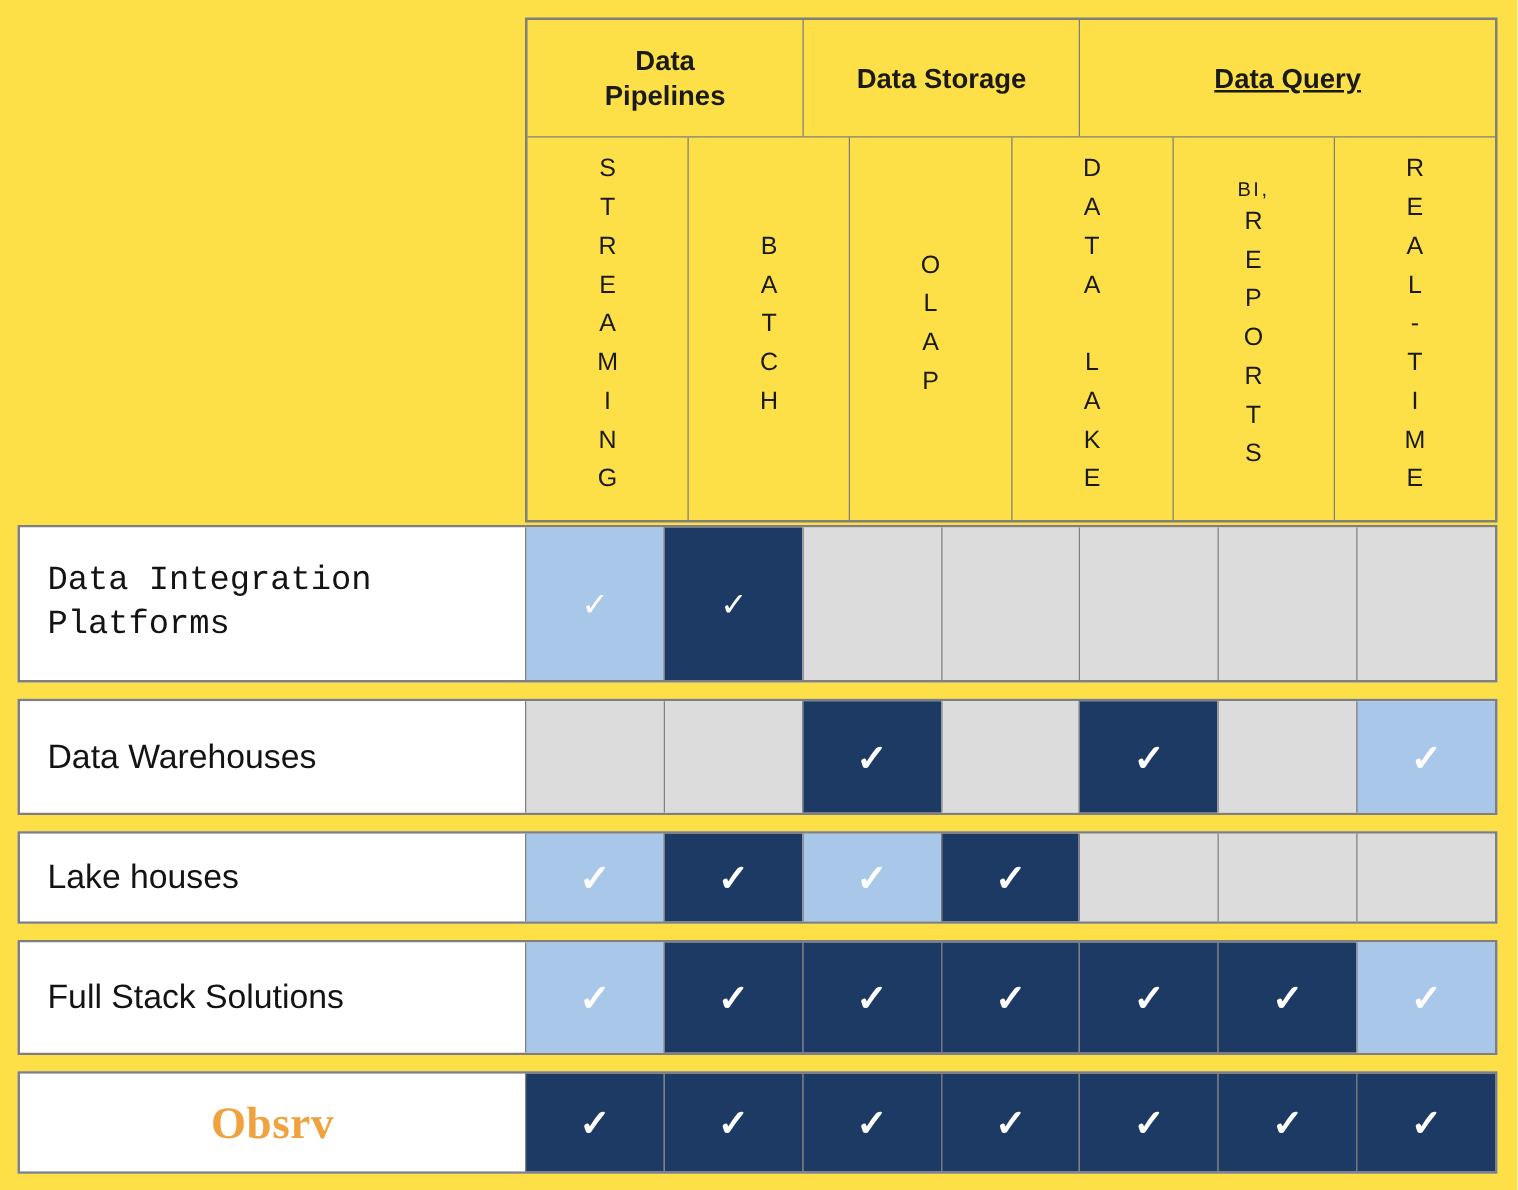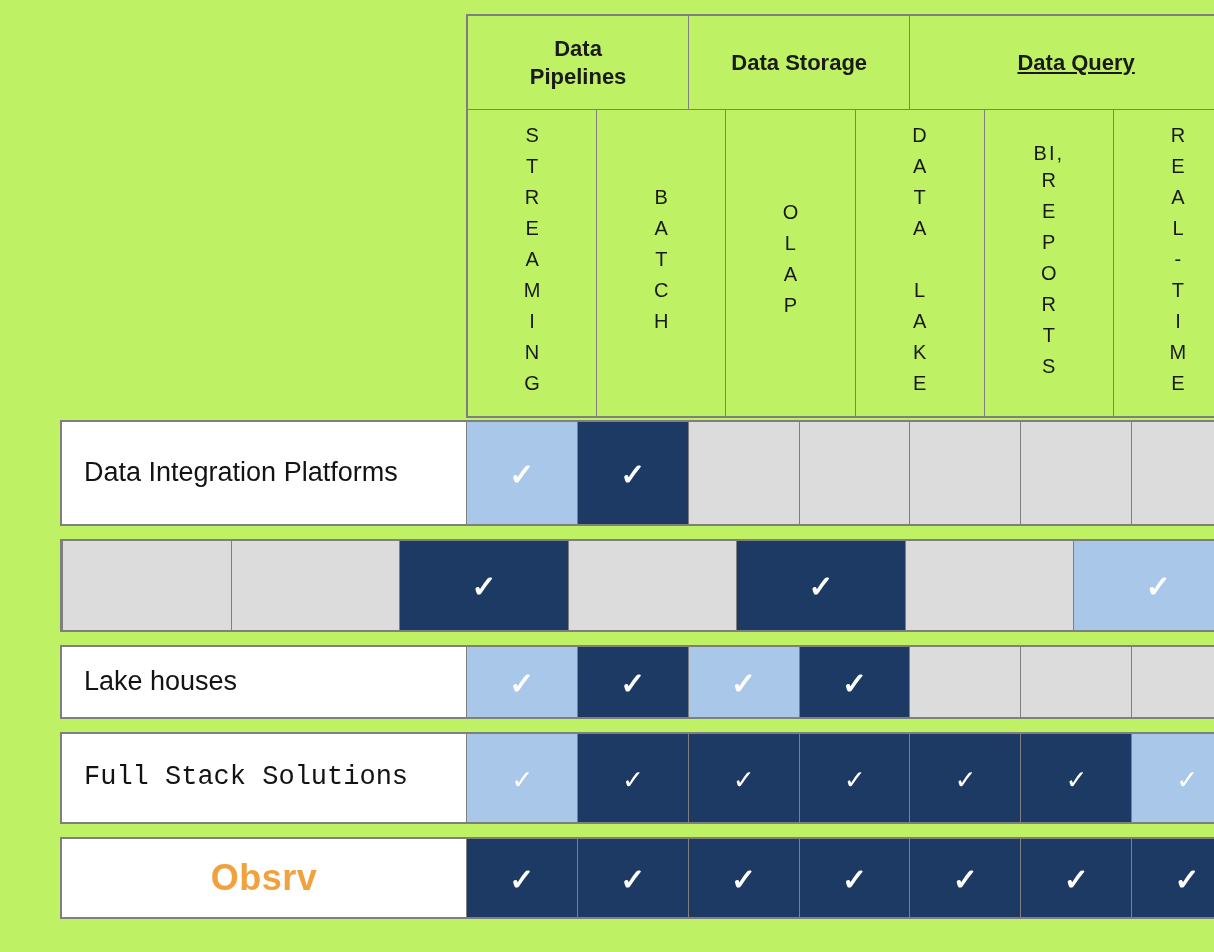--- a/index.html
+++ b/index.html
@@ -6,49 +6,49 @@
     --navy:#1C3A63;
     --light_blue:#A9C7E8;
     --gray:#DCDCDC;
     --border:#7F7F7F;
     --orange:#F0A23E;
     --ink:#1A1A1A;
   }
   *{ box-sizing:border-box; margin:0; padding:0; }
   html,body{ background:#fff; }
   body{ font-family:"Liberation Sans", sans-serif; color:var(--ink); }
-  .matrix{ position:relative; width:1214px; height:952px; padding-top:14px; background:#bef264;padding-left:46px; }
+  .matrix{ position:relative; width:1214px; height:952px; padding-top:14px; background:#fde047; }
 
   
   .header{ margin-left:420px; width:778px; border:2px solid var(--border); }
   .group-row{ display:flex; height:94px; border-bottom:1px solid var(--border); }
   .group{ display:flex; align-items:center; justify-content:center; border-right:1px solid var(--border); }
   .group:last-child{ border-right:none;text-decoration:underline; }
   .group.span2{ flex:0 0 28.5714%; }
   .group.span3{ flex:1; }
   .group-label{ font-size:22px; font-weight:700; text-align:center; line-height:1.25; }
   .group.wrap .group-label{ max-width:130px; }
 
   .cols-row{ display:flex; height:306px; }
   .colhead{ flex:1; display:flex; flex-direction:column; align-items:center; justify-content:center;
             gap:3px; border-right:1px solid var(--border); overflow:hidden; }
   .colhead:last-child{ border-right:none; }
-  .h-label{ font-size:20px; letter-spacing:2px; line-height:1.3; color:var(--ink); }
+  .h-label{ font-size:16px; letter-spacing:2px; line-height:1.3; color:var(--ink); }
   .h-label:empty{ display:none; }
   .v-label{ writing-mode:vertical-rl; text-orientation:upright; font-size:20px;
             letter-spacing:9px; line-height:1.1; color:var(--ink); }
   .v-label:empty{ display:none; }
 
   
   .row{ display:flex; width:1184px; margin-left:14px; margin-top:13px; border:2px solid var(--border); background:#fff; }
-  .row:nth-of-type(2){ margin-top:2px; height:106px; }
+  .row:nth-of-type(2){ margin-top:2px; height:126px;font-family:Liberation Mono, monospace; }
   .row:nth-of-type(3){ height:93px; }
   .row:nth-of-type(4){ height:74px; }
-  .row:nth-of-type(5){ height:92px;font-family:Liberation Mono, monospace; }
-  .row:nth-of-type(6){ height:82px; }
+  .row:nth-of-type(5){ height:92px; }
+  .row:nth-of-type(6){ height:82px;font-family:Liberation Serif, serif; }
 
   .row-label{ flex:0 0 404px; display:flex; align-items:center; padding-left:22px; background:#fff; }
   .row-label span{ font-size:27px; font-weight:500; line-height:1.3; max-width:330px; color:#131313; }
   .row-label.brand{ justify-content:center; padding-left:0; }
   .row-label.brand span{ font-size:36px; font-weight:700; color:var(--orange); max-width:none; letter-spacing:0.5px; }
 
   .cell{ flex:1; display:flex; align-items:center; justify-content:center; border-left:1px solid var(--border); }
   .cell--dark{ background:var(--navy); }
   .cell--light{ background:var(--light_blue); }
   .cell--empty{ background:var(--gray); }
@@ -126,20 +126,23 @@
       </div>
     <div class="cell cell--empty">
         <span class="check"></span>
       </div>
     <div class="cell cell--empty">
         <span class="check"></span>
       </div>
   </div>
 
   <div class="row">
+    <div class="row-label">
+      <span>Data Warehouses</span>
+    </div>
     <div class="cell cell--empty">
         <span class="check"></span>
       </div>
     <div class="cell cell--empty">
         <span class="check"></span>
       </div>
     <div class="cell cell--dark">
         <span class="check">✓</span>
       </div>
     <div class="cell cell--empty">

